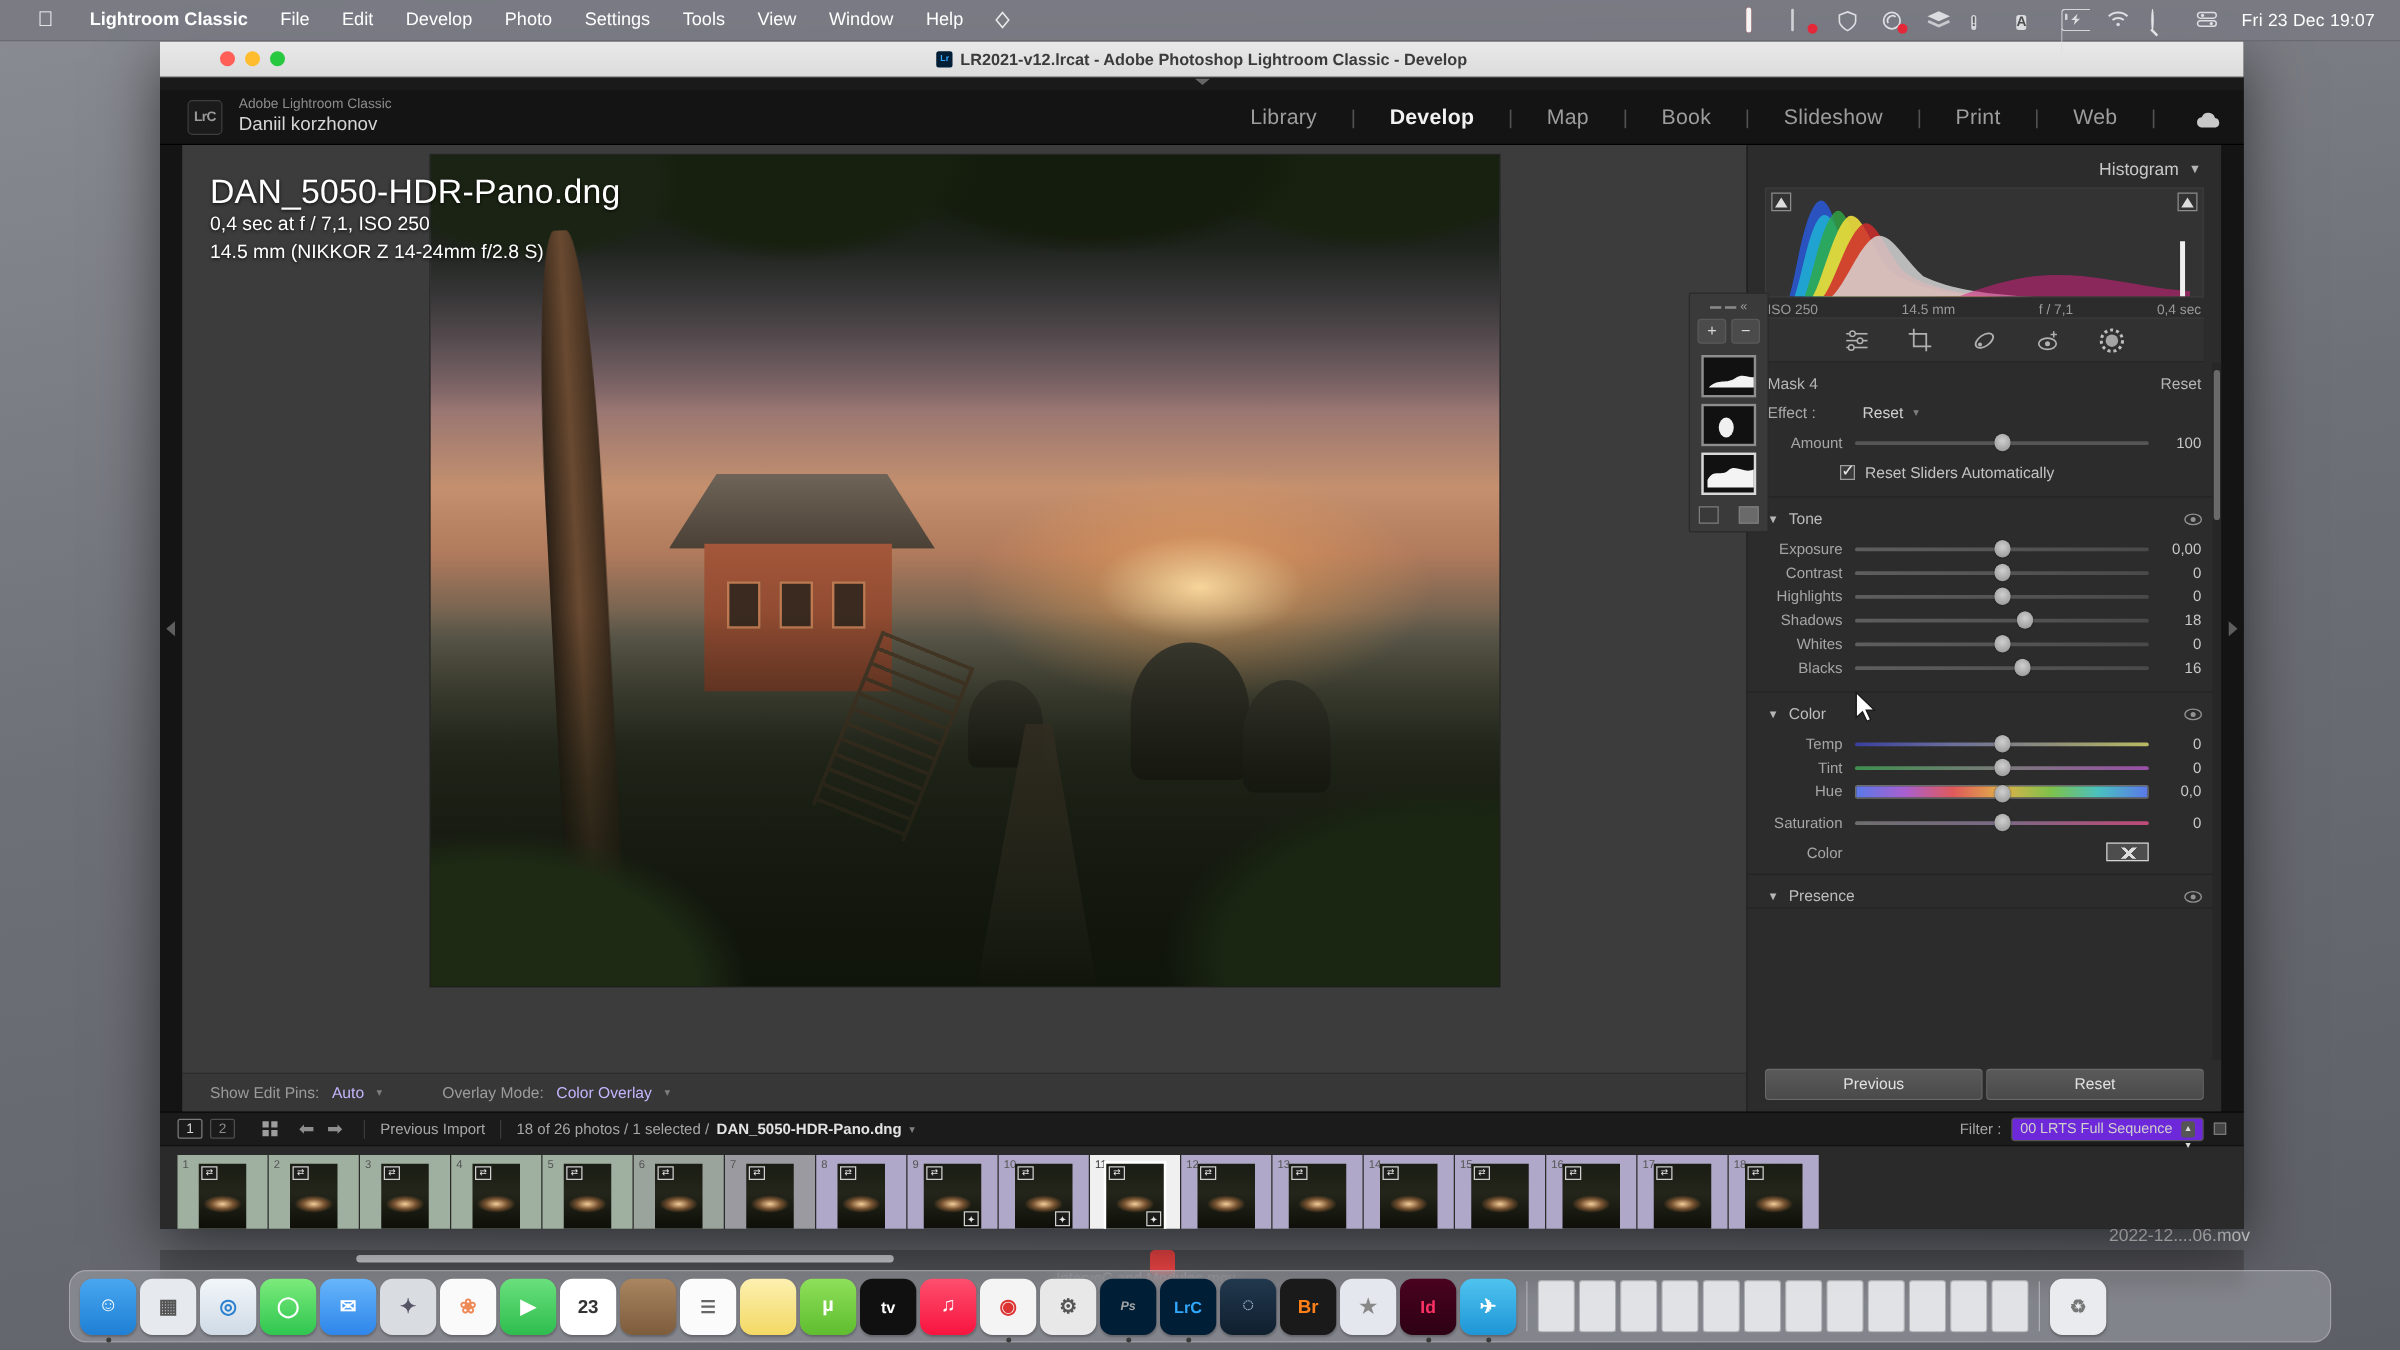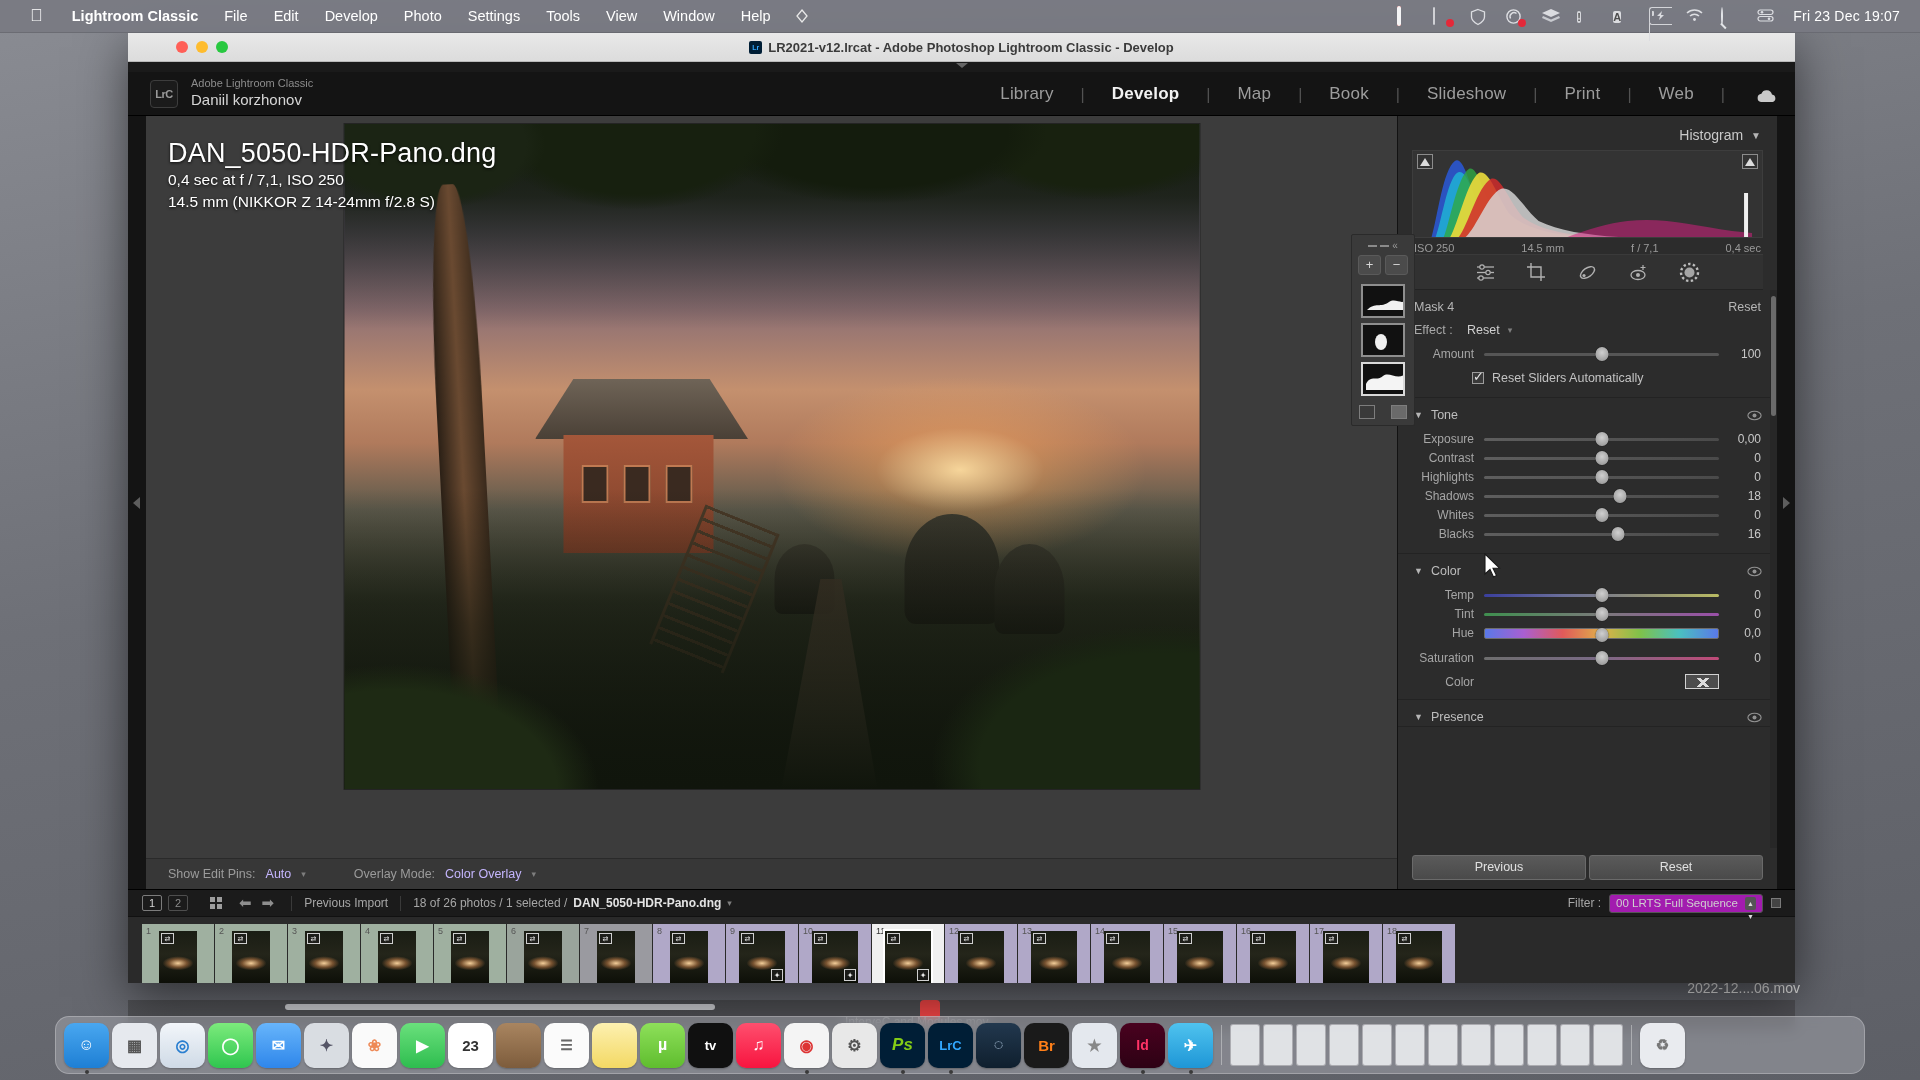--- a/index.html
+++ b/index.html
@@ -287,21 +287,21 @@
   .sec-head {
     display:flex; align-items:center; font-size:12.5px; color:#bdbdbd; padding:2px 0 7px;
   }
   .sec-head .tri { margin-right:8px; font-size:9px; color:#b6b6b6; }
   .sec-head .eye { margin-left:auto; width:14px;height:10px; opacity:.75; }
   .mask-head {
     display:flex; justify-content:space-between; font-size:12.5px; color:#b5b5b5;
     padding:2px 0 9px;
   }
   .effect-row { display:flex; align-items:center; font-size:12.5px; color:#a9a9a9; padding-bottom:7px; }
-  .effect-row .lbl { width:53px; }
+  .effect-row .lbl { width:76px; }
   .effect-row .val { color:#cfcfcf; }
   .effect-row .cc { color:#7f7f7f; margin-left:8px; font-size:9px; }
 
   .slider-row {
     display:flex; align-items:center; height:19px; font-size:12px; color:#a6a6a6;
   }
   .sl-label { width:70px; text-align:right; padding-right:10px; white-space:nowrap; }
   .sl-track {
     position:relative; flex:1; height:14px;
   }
@@ -369,21 +369,21 @@
   }
   .fs-num.dim { border-color:#4e4e4e; color:#8b8b8b; }
   .grid-ic { display:grid; grid-template-columns:5px 5px; gap:2px; margin:0 12px 0 16px; }
   .grid-ic i { width:5px;height:5px;background:#9d9d9d;display:block; }
   .nav-arrow { color:#8e8e8e; font-size:15px; padding:0 5px; }
   .fs-sep { width:1px;height:15px;background:#3a3a3a;margin:0 12px; }
   .fs-text { color:#a7a7a7; font-size:12px; }
   .fs-file { color:#e4e4e4; font-weight:bold; font-size:12px; }
   #fs-right { margin-left:auto; display:flex; align-items:center; gap:8px; }
   #filter-select {
-    background:#a21caf; border:1px solid #555; border-radius:3px;
+    background:#6d28d9; border:1px solid #555; border-radius:3px;
     color:#cfcfcf; font-size:11.5px; padding:2px 6px; display:flex; align-items:center; gap:7px;
   }
   .sel-caret { width:11px;height:13px;background:#555;border-radius:2px;color:#ddd;font-size:7px;text-align:center;line-height:13px; }
   .fs-sq { width:10px;height:10px;border:1px solid #7a7a7a;background:#444; }
 
   #filmstrip {
     height:80px; background:#2a2a2a; display:flex; align-items:center;
     padding:0 0 0 14px; overflow:hidden; border-top:1px solid #111;
   }
   .film-cell {
@@ -1065,21 +1065,21 @@
   <span class="dock-ic" style="background:linear-gradient(#6ae07c,#2ebd4f);">▶</span>
   <span class="dock-ic" style="background:#fff;color:#333;font-size:15px;">23</span>
   <span class="dock-ic" style="background:linear-gradient(#a98560,#7d5c3c);"></span>
   <span class="dock-ic" style="background:#fbfbfb;color:#666;font-size:14px;">☰</span>
   <span class="dock-ic" style="background:linear-gradient(#fdf0b0,#f3d964);"></span>
   <span class="dock-ic" style="background:linear-gradient(#8ee05a,#5fbd2e);">µ</span>
   <span class="dock-ic" style="background:#101010;font-size:13px;">tv</span>
   <span class="dock-ic" style="background:linear-gradient(#fe4f6e,#f8143f);">♫</span>
   <span class="dock-ic run" style="background:#f4f4f4;color:#d33;">◉</span>
   <span class="dock-ic" style="background:#e8e8e8;color:#555;">⚙</span>
-  <span class="dock-ic run" style="background:#001e36;color:#84cc16;font-size:17px;font-style:italic;">Ps</span>
+  <span class="dock-ic run" style="background:#001e36;color:#a3a3a3;font-size:10px;font-style:italic;">Ps</span>
   <span class="dock-ic run" style="background:#001e36;color:#31a8ff;font-size:13px;">LrC</span>
   <span class="dock-ic" style="background:linear-gradient(#22384e,#0f1f2e);color:#cfe6ff;">◌</span>
   <span class="dock-ic" style="background:#1a1a1a;color:#ff7f18;font-size:15px;">Br</span>
   <span class="dock-ic" style="background:#e4e8ee;color:#888;">★</span>
   <span class="dock-ic run" style="background:linear-gradient(#49021f,#2d0114);color:#ff3366;font-size:14px;">Id</span>
   <span class="dock-ic run" style="background:linear-gradient(#4fc3ef,#1e96d6);">✈</span>
   <span class="dock-sep"></span>
   <span class="dock-win"></span>
   <span class="dock-win"></span>
   <span class="dock-win"></span>

